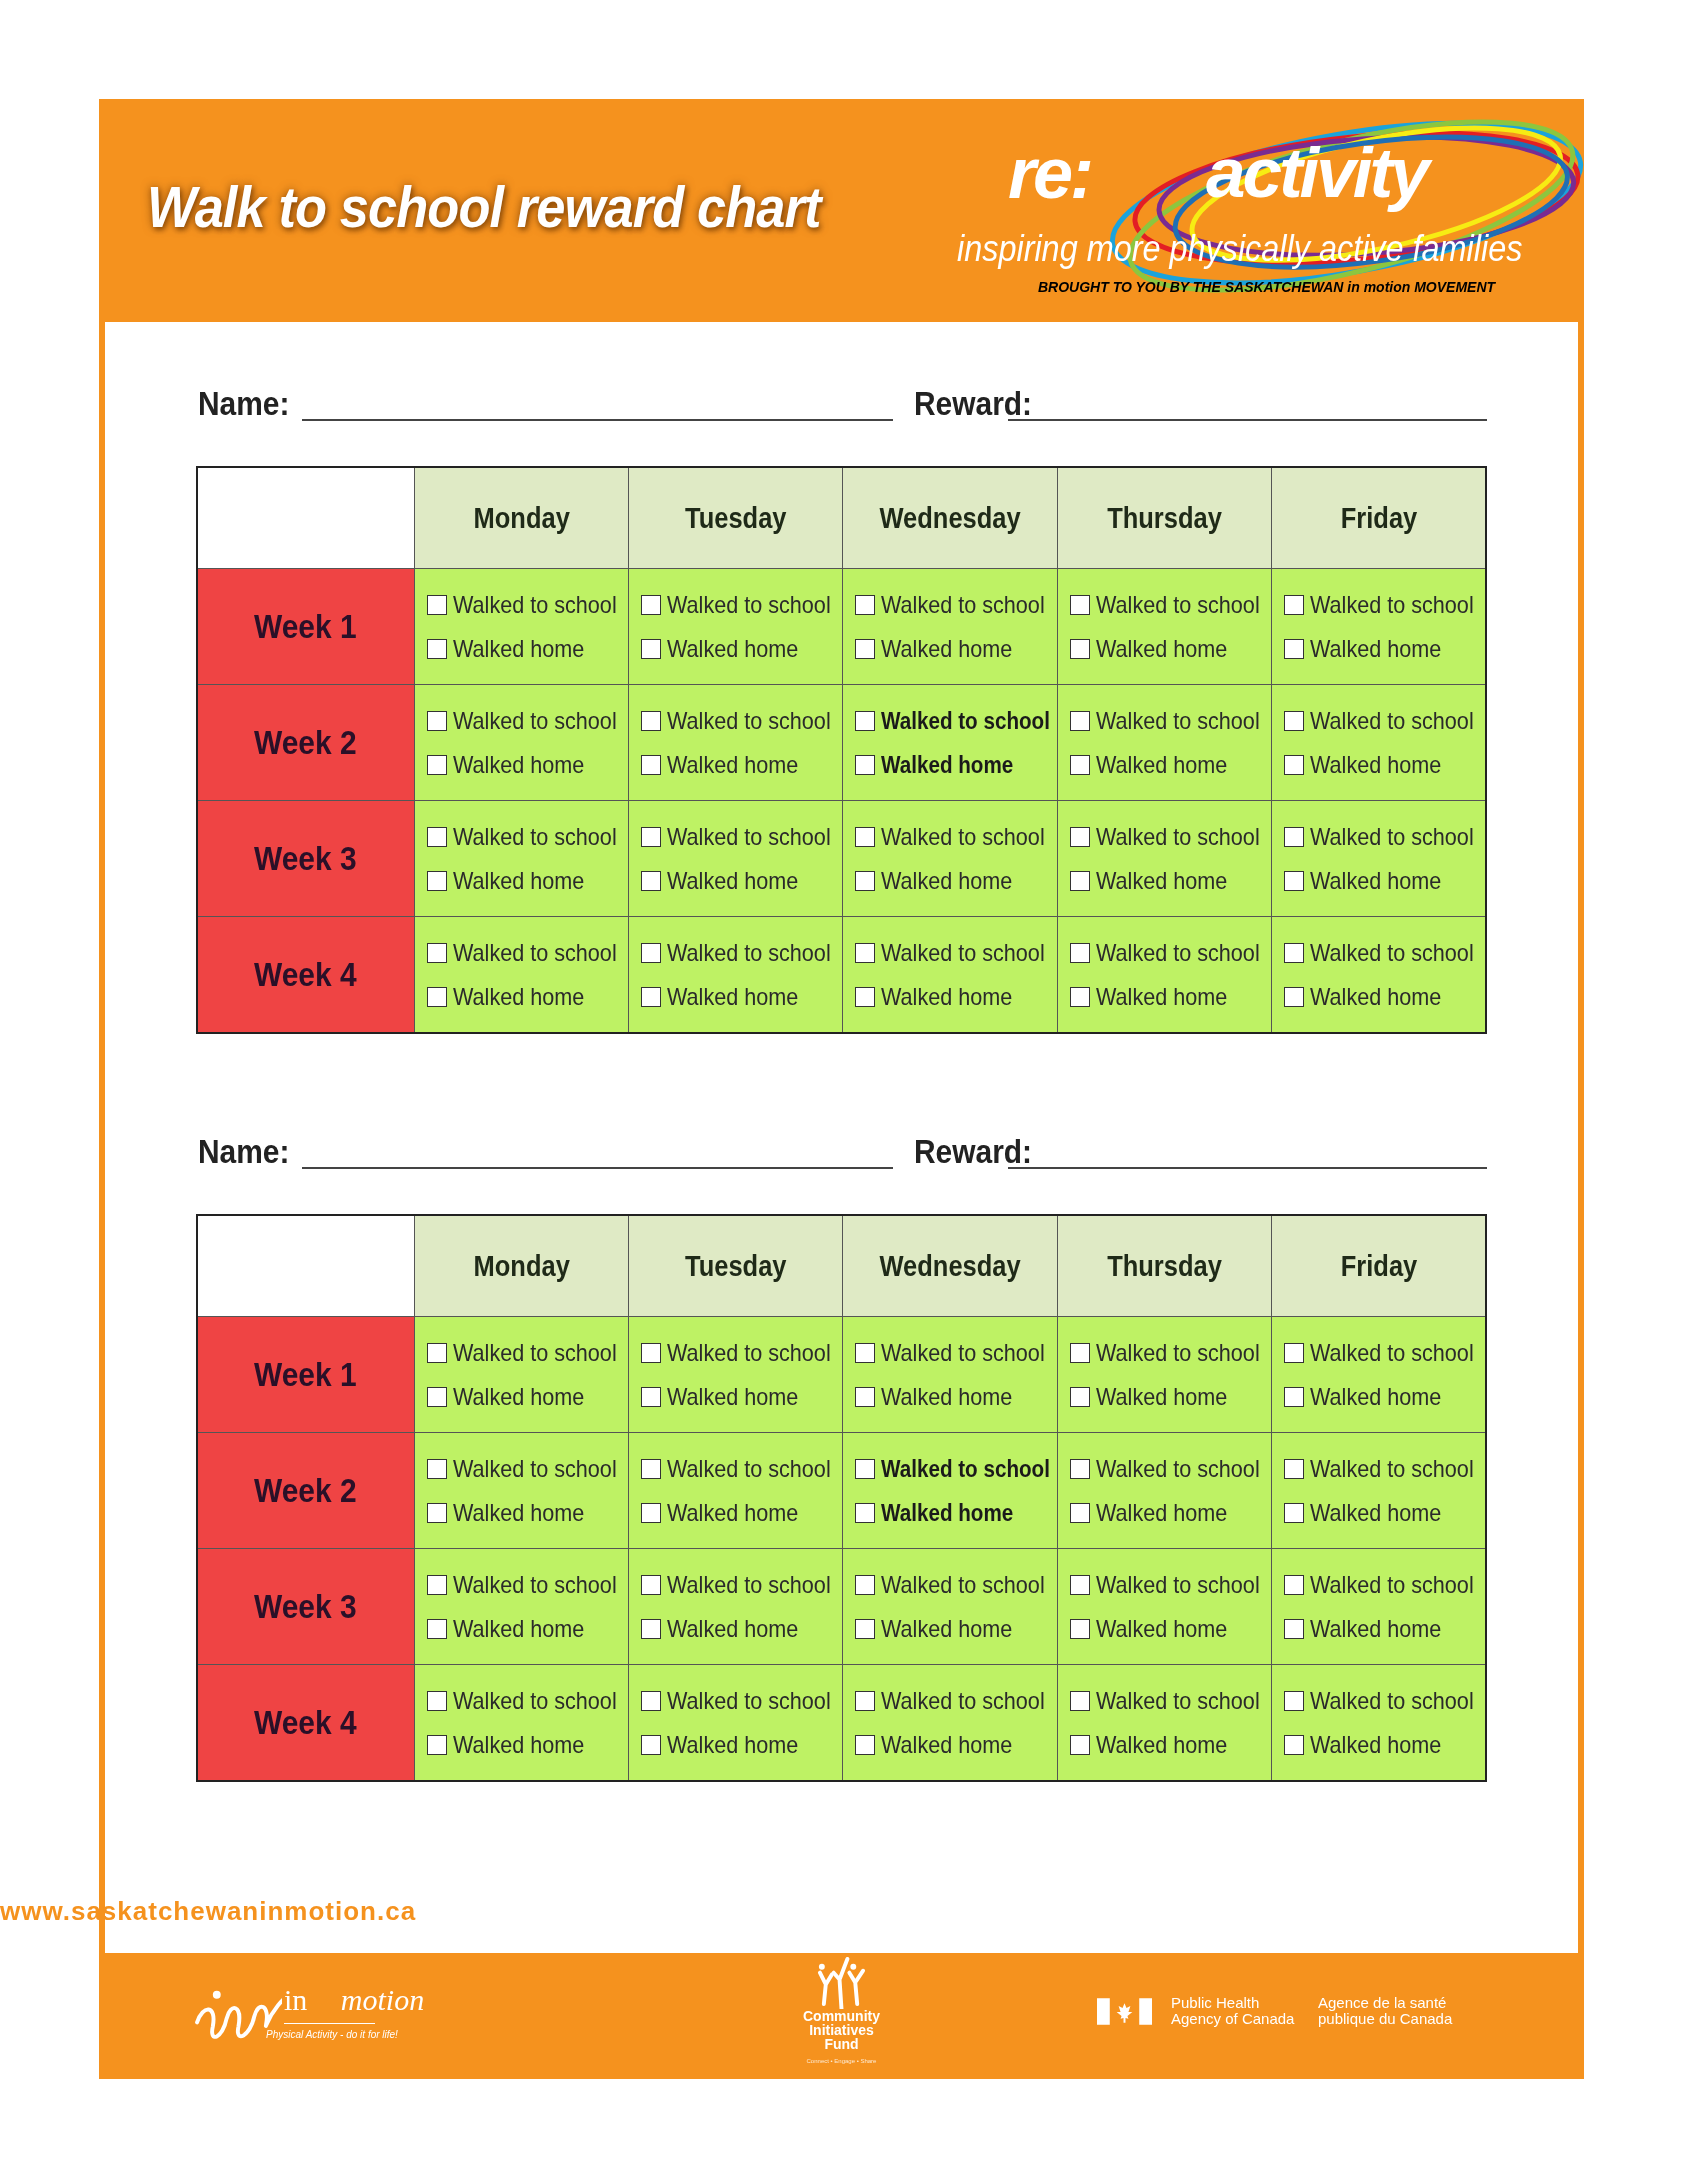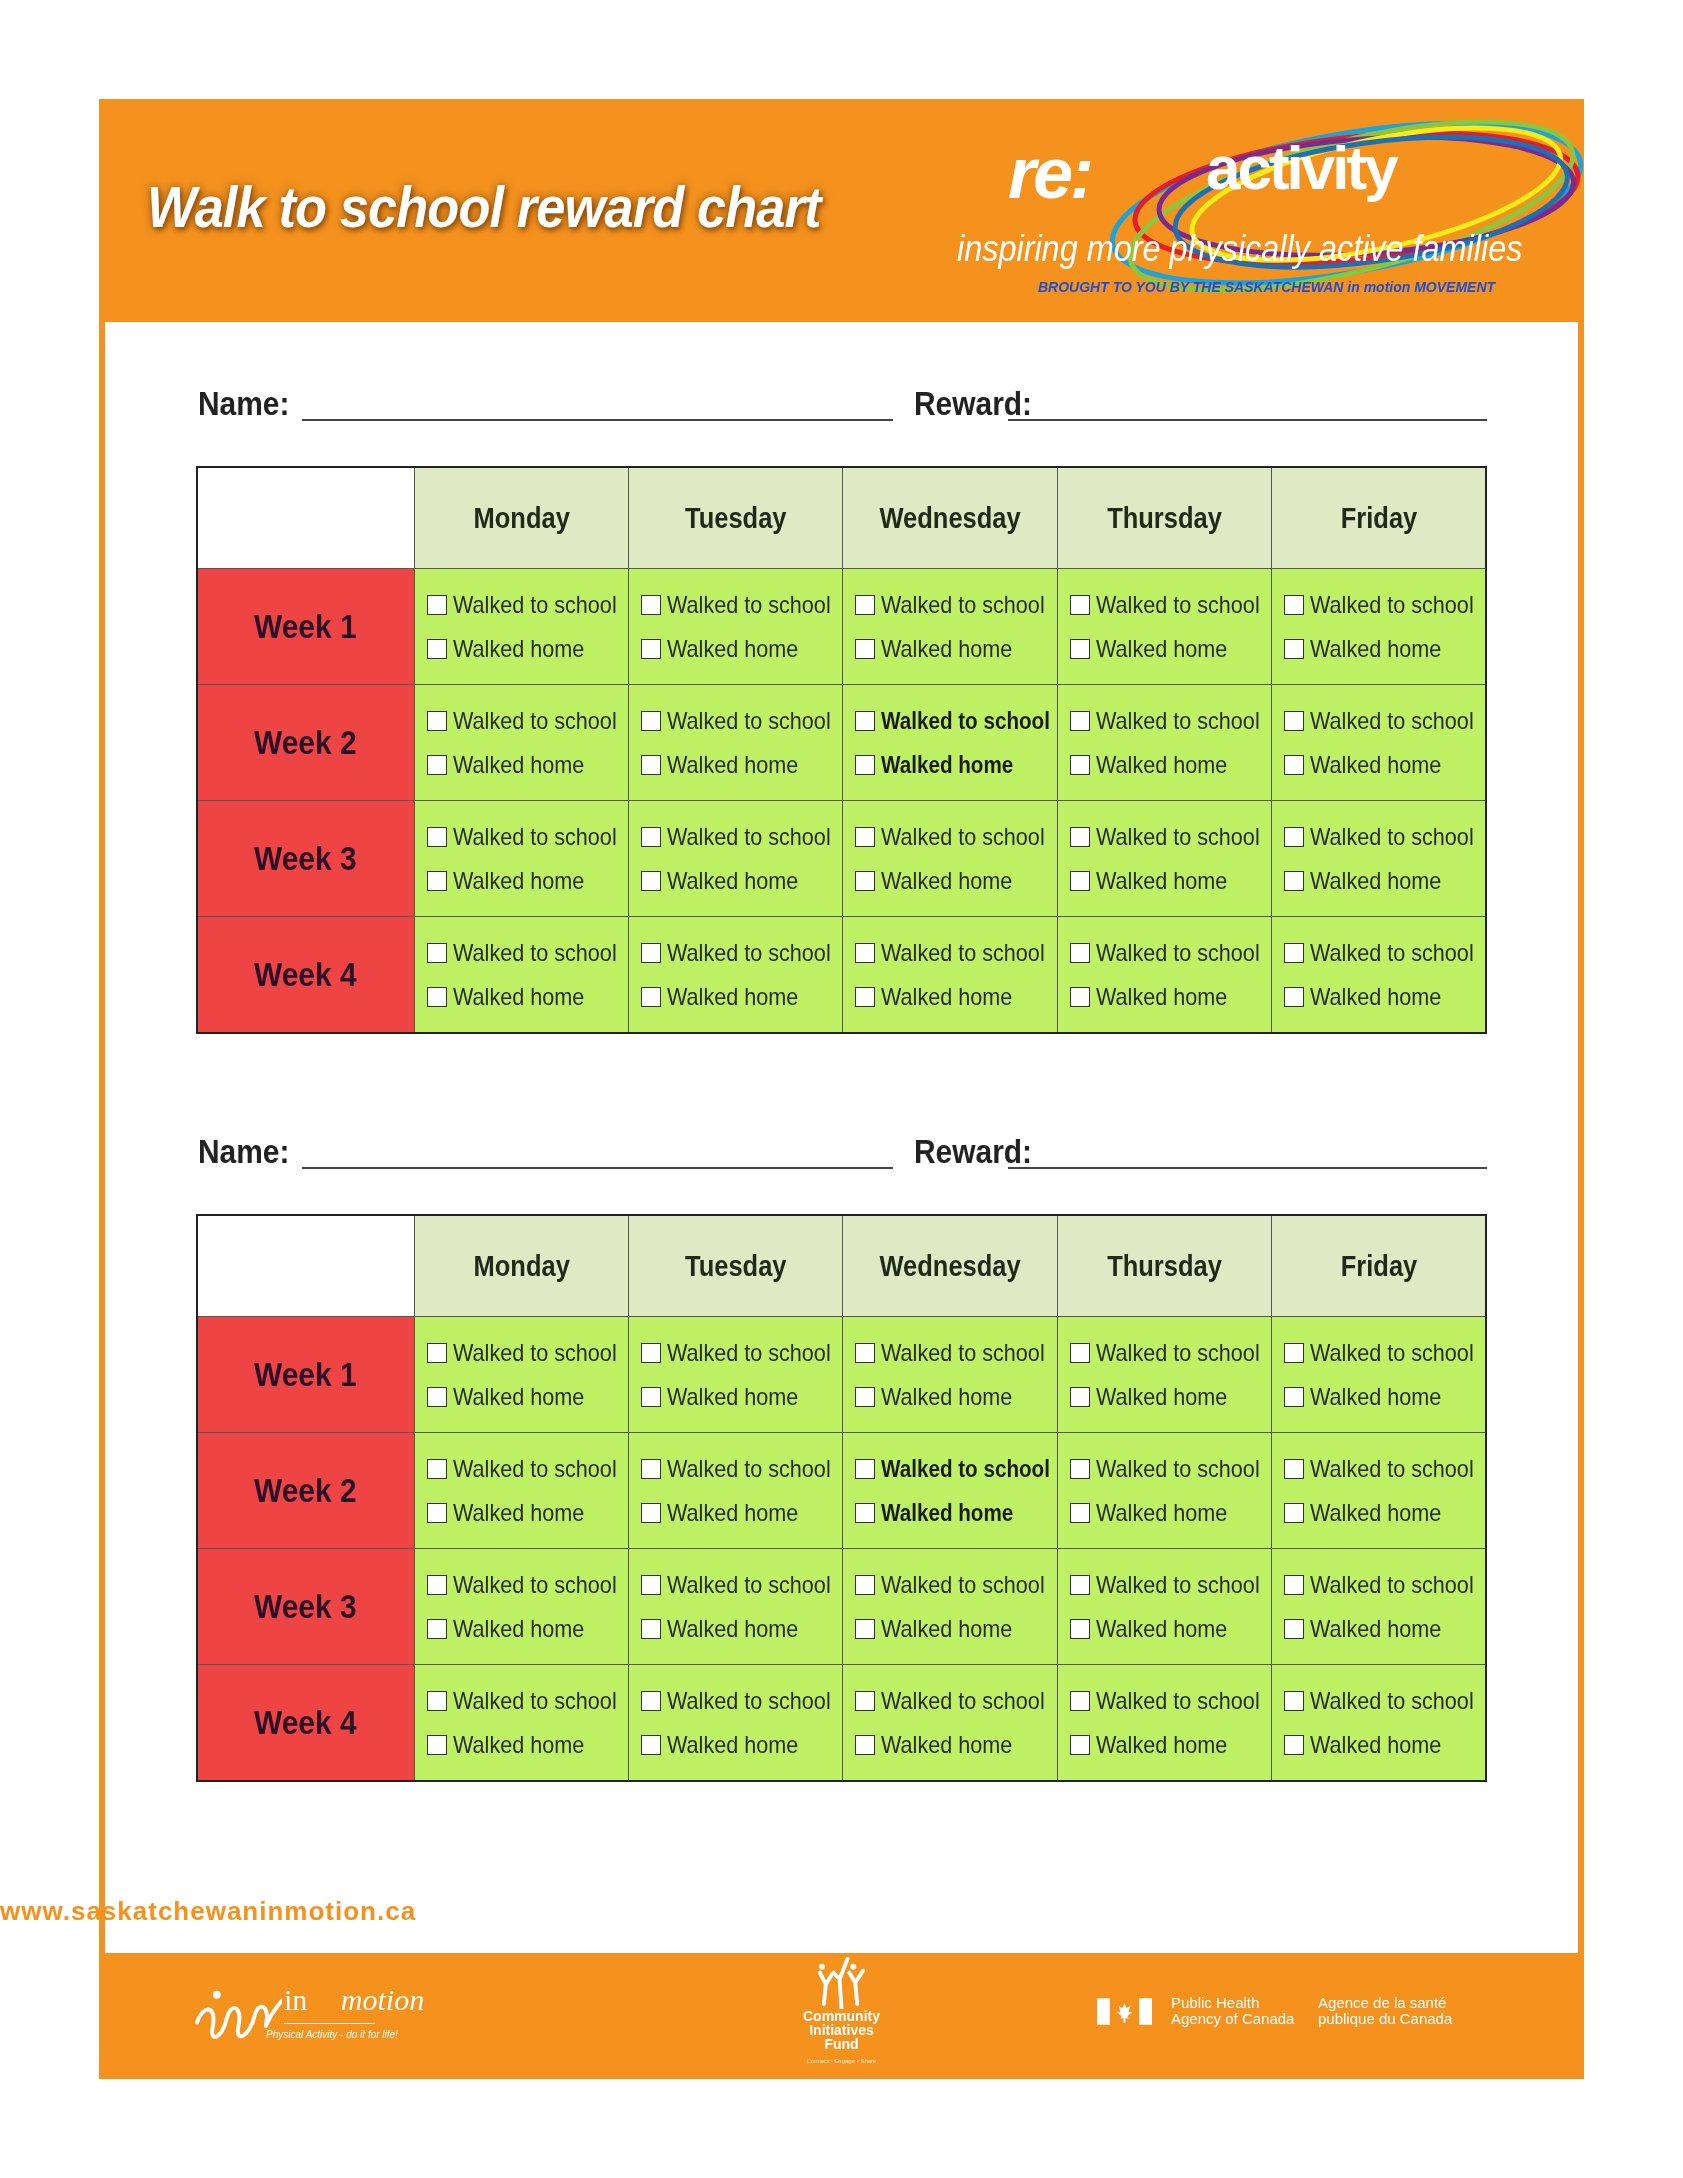--- a/index.html
+++ b/index.html
@@ -9,25 +9,25 @@
   .panel { position:absolute; left:105px; top:322px; width:1473px; height:1631px; background:#ffffff; }
 
   .title { position:absolute; left:147px; top:174px; color:#fff; font-weight:bold; font-style:italic;
            font-size:57px; letter-spacing:-1px; transform:scaleX(0.92); transform-origin:left center;
            text-shadow:0 0 10px rgba(120,60,0,0.75), 2px 3px 6px rgba(100,50,0,0.6); white-space:nowrap; }
 
   .brand { position:absolute; left:931px; top:99px; width:653px; height:223px; }
   .brand svg { position:absolute; left:0; top:0; }
   .brand-re { position:absolute; left:77px; top:38px; color:#fff; font-weight:bold; font-style:italic;
               font-size:72px; letter-spacing:-3px; line-height:1; }
-  .brand-activity { position:absolute; left:275px; top:38px; color:#fff; font-weight:bold; 
-              font-size:62px; letter-spacing:-3px; line-height:1; }
+  .brand-activity { position:absolute; left:275px; top:38px; color:#fff; font-weight:bold; font-style:italic;
+              font-size:71px; letter-spacing:-3px; line-height:1; }
   .brand-tag { position:absolute; left:26px; top:129px; color:#fff; font-style:italic; font-size:36px;
                white-space:nowrap; transform:scaleX(0.9); transform-origin:left center; }
-  .brand-sub { position:absolute; left:107px; top:180px; color:#1d4ed8; font-weight:bold; font-style:italic;
+  .brand-sub { position:absolute; left:107px; top:180px; color:#000000; font-weight:bold; font-style:italic;
                font-size:14px; white-space:nowrap; }
 
   .field-row { position:absolute; left:198px; width:1289px; height:50px; }
   .field-label { position:absolute; bottom:8px; font-weight:bold; font-size:34px; color:#222;
                  transform:scaleX(0.88); transform-origin:left bottom; }
   .field-line { position:absolute; bottom:10px; border-bottom:2px solid #444; height:0; }
 
   table.chart { position:absolute; left:196px; width:1291px; border-collapse:collapse;
                 border:2px solid #222; table-layout:fixed; }
   table.chart th, table.chart td { border:1px solid #555; padding:0; }

